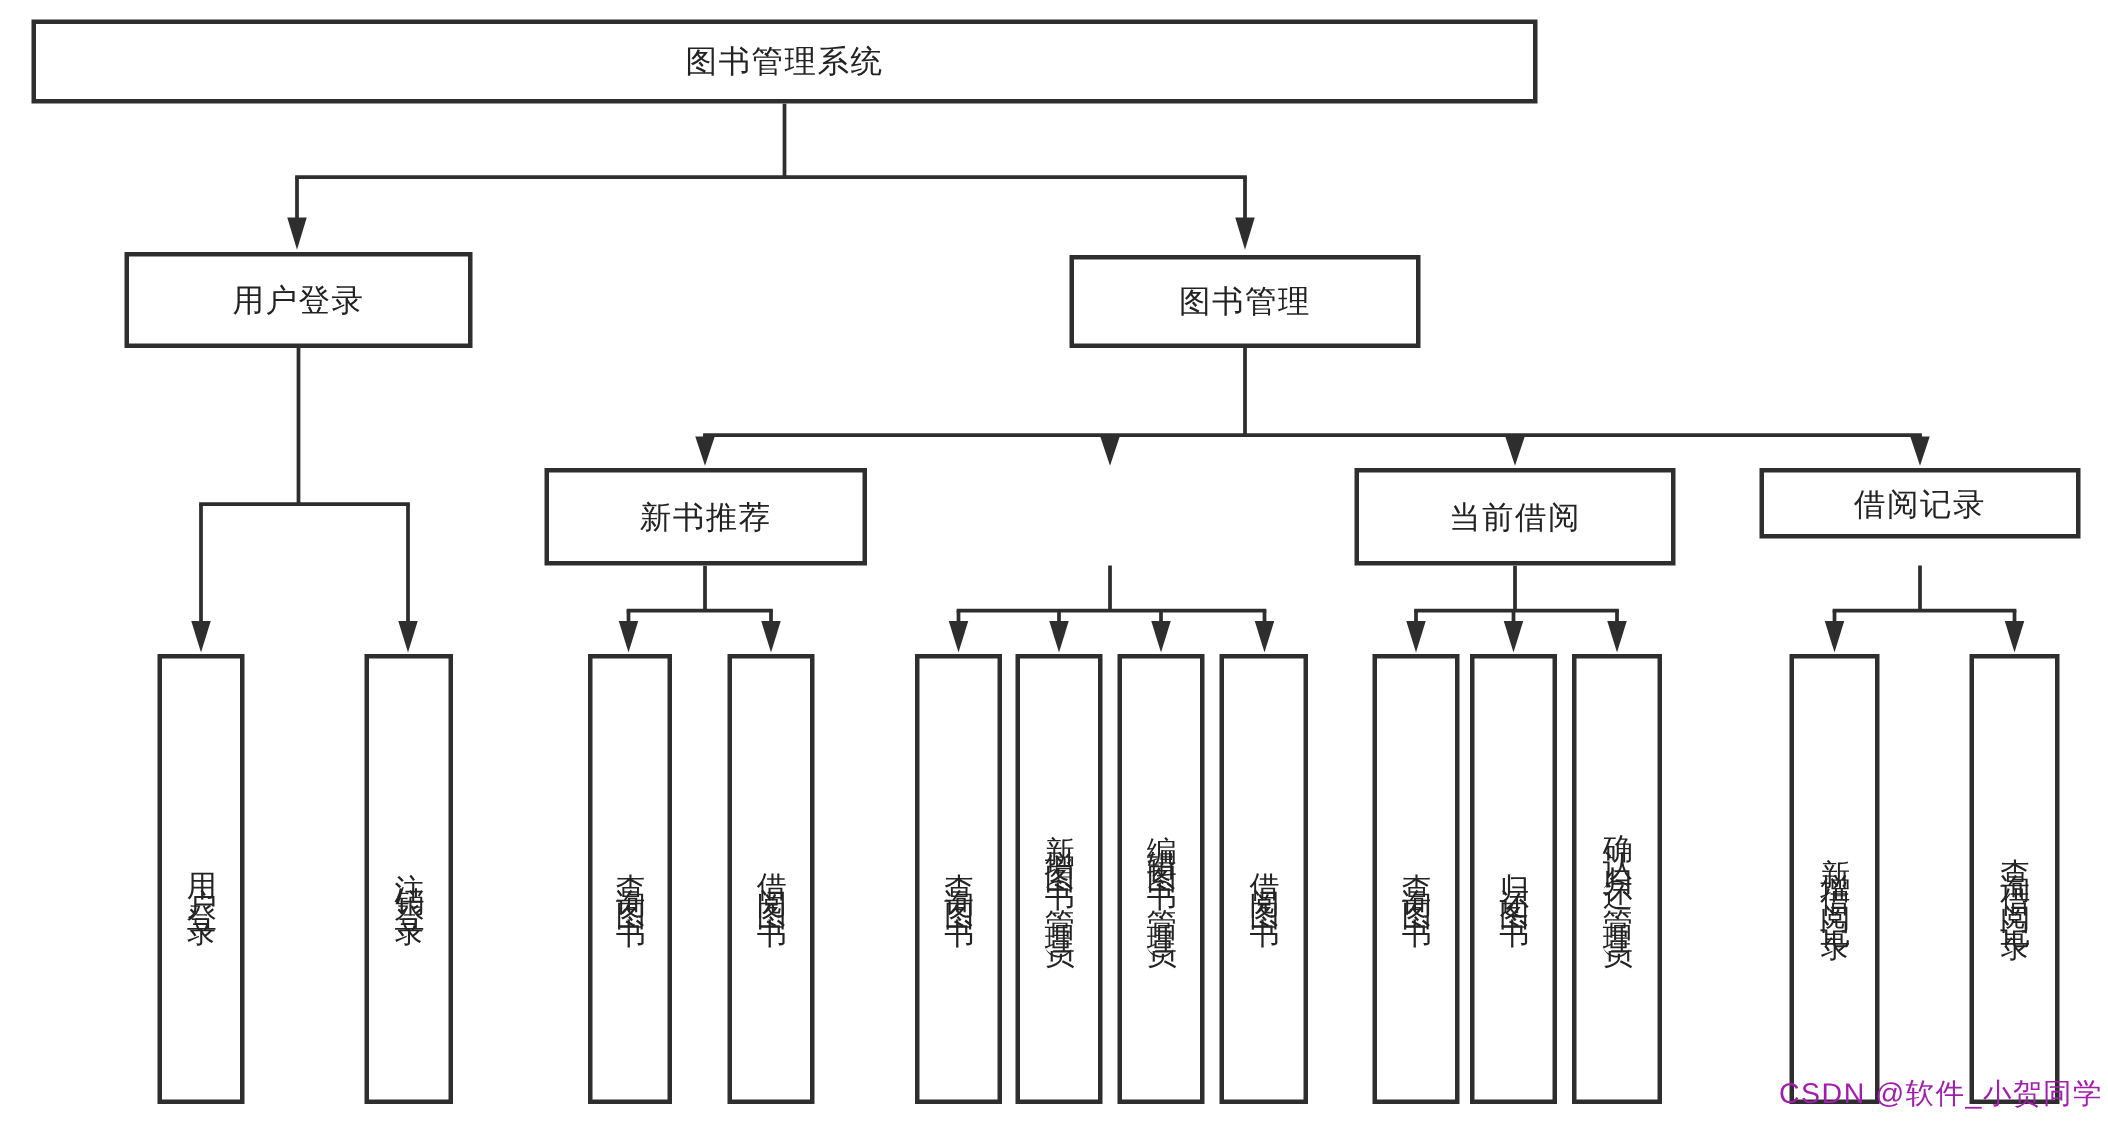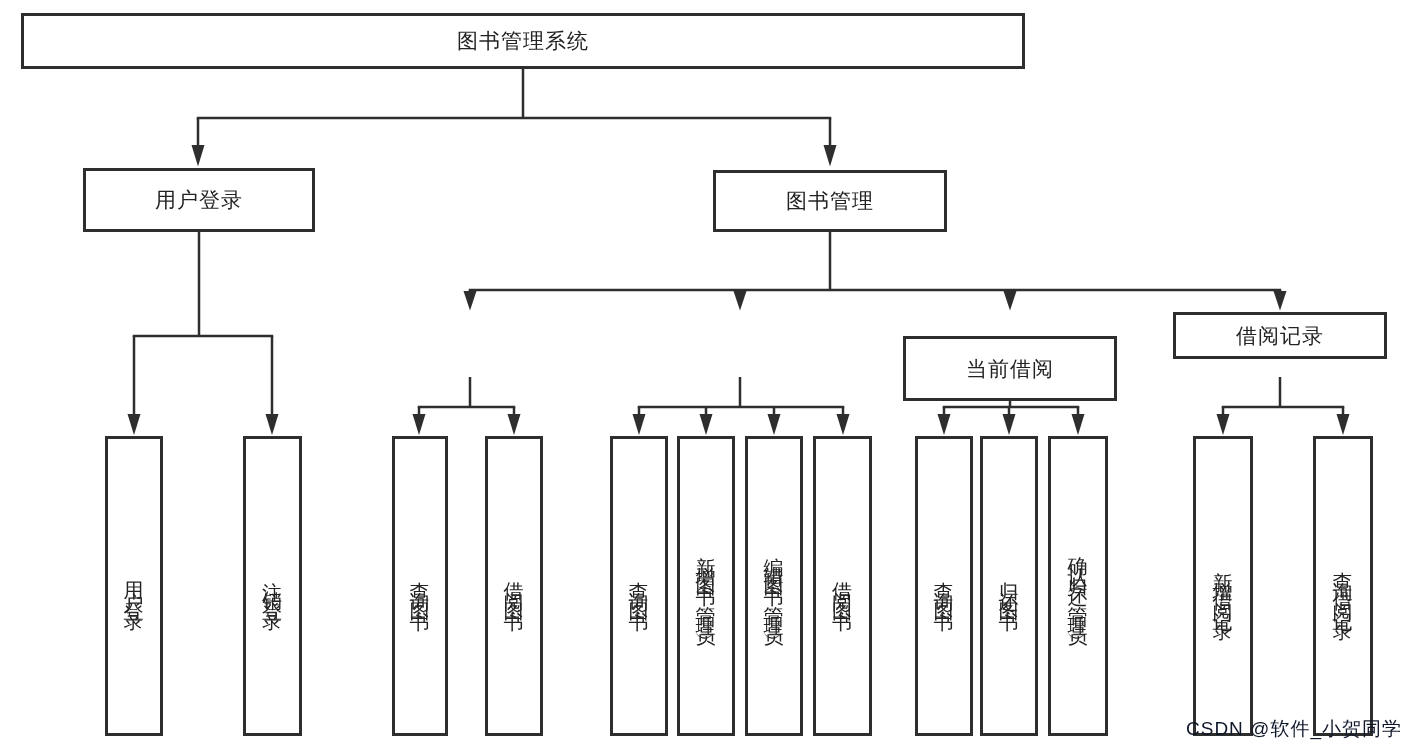--- a/index.html
+++ b/index.html
@@ -9,21 +9,21 @@
   }
   .connectors{position:absolute;left:0;top:0;width:1405px;height:747px;z-index:1;}
   .node{
     position:absolute;box-sizing:border-box;background:#ffffff;border:3px solid #2e2e2e;
     display:flex;align-items:center;justify-content:center;z-index:2;
   }
   .hnode{font-size:21px;letter-spacing:1px;}
   .vnode{writing-mode:vertical-rl;text-orientation:mixed;font-size:20px;}
   .vnode .lbl{letter-spacing:10px;line-height:1;}
   .watermark{
-    position:absolute;z-index:3;font-size:19px;color:#0f172a;letter-spacing:1px;
+    position:absolute;z-index:3;font-size:19px;color:#a21caf;letter-spacing:1px;
     white-space:nowrap;
   }
 </style>
 </head>
 <body>
 
 <div class="canvas">
 
   <svg class="connectors" viewBox="0 0 1405 747" xmlns="http://www.w3.org/2000/svg">
     <g stroke="#2e2e2e" stroke-width="2.5" fill="none">
@@ -99,21 +99,24 @@
     <span class="lbl">图书管理系统</span>
   </div>
 
   <div class="node hnode" style="left:83px;top:168px;width:232px;height:64px;">
     <span class="lbl">用户登录</span>
   </div>
   <div class="node hnode" style="left:713px;top:170px;width:234px;height:62px;justify-content:center;">
     <span class="lbl">图书管理</span>
   </div>
 
-  <div class="node hnode" style="left:903px;top:312px;width:214px;height:65px;margin-top:24px;">
+  <div class="node hnode" style="left:363px;top:312px;width:215px;height:65px;">
+    <span class="lbl">新书推荐</span>
+  </div>
+  <div class="node hnode" style="left:903px;top:312px;width:214px;height:65px;">
     <span class="lbl">当前借阅</span>
   </div>
   <div class="node hnode" style="left:1173px;top:312px;width:214px;height:47px;">
     <span class="lbl">借阅记录</span>
   </div>
 
   <div class="node vnode" style="left:105px;top:436px;width:58px;height:300px;">
     <span class="lbl">用户登录</span>
   </div>
   <div class="node vnode" style="left:243px;top:436px;width:59px;height:300px;">

